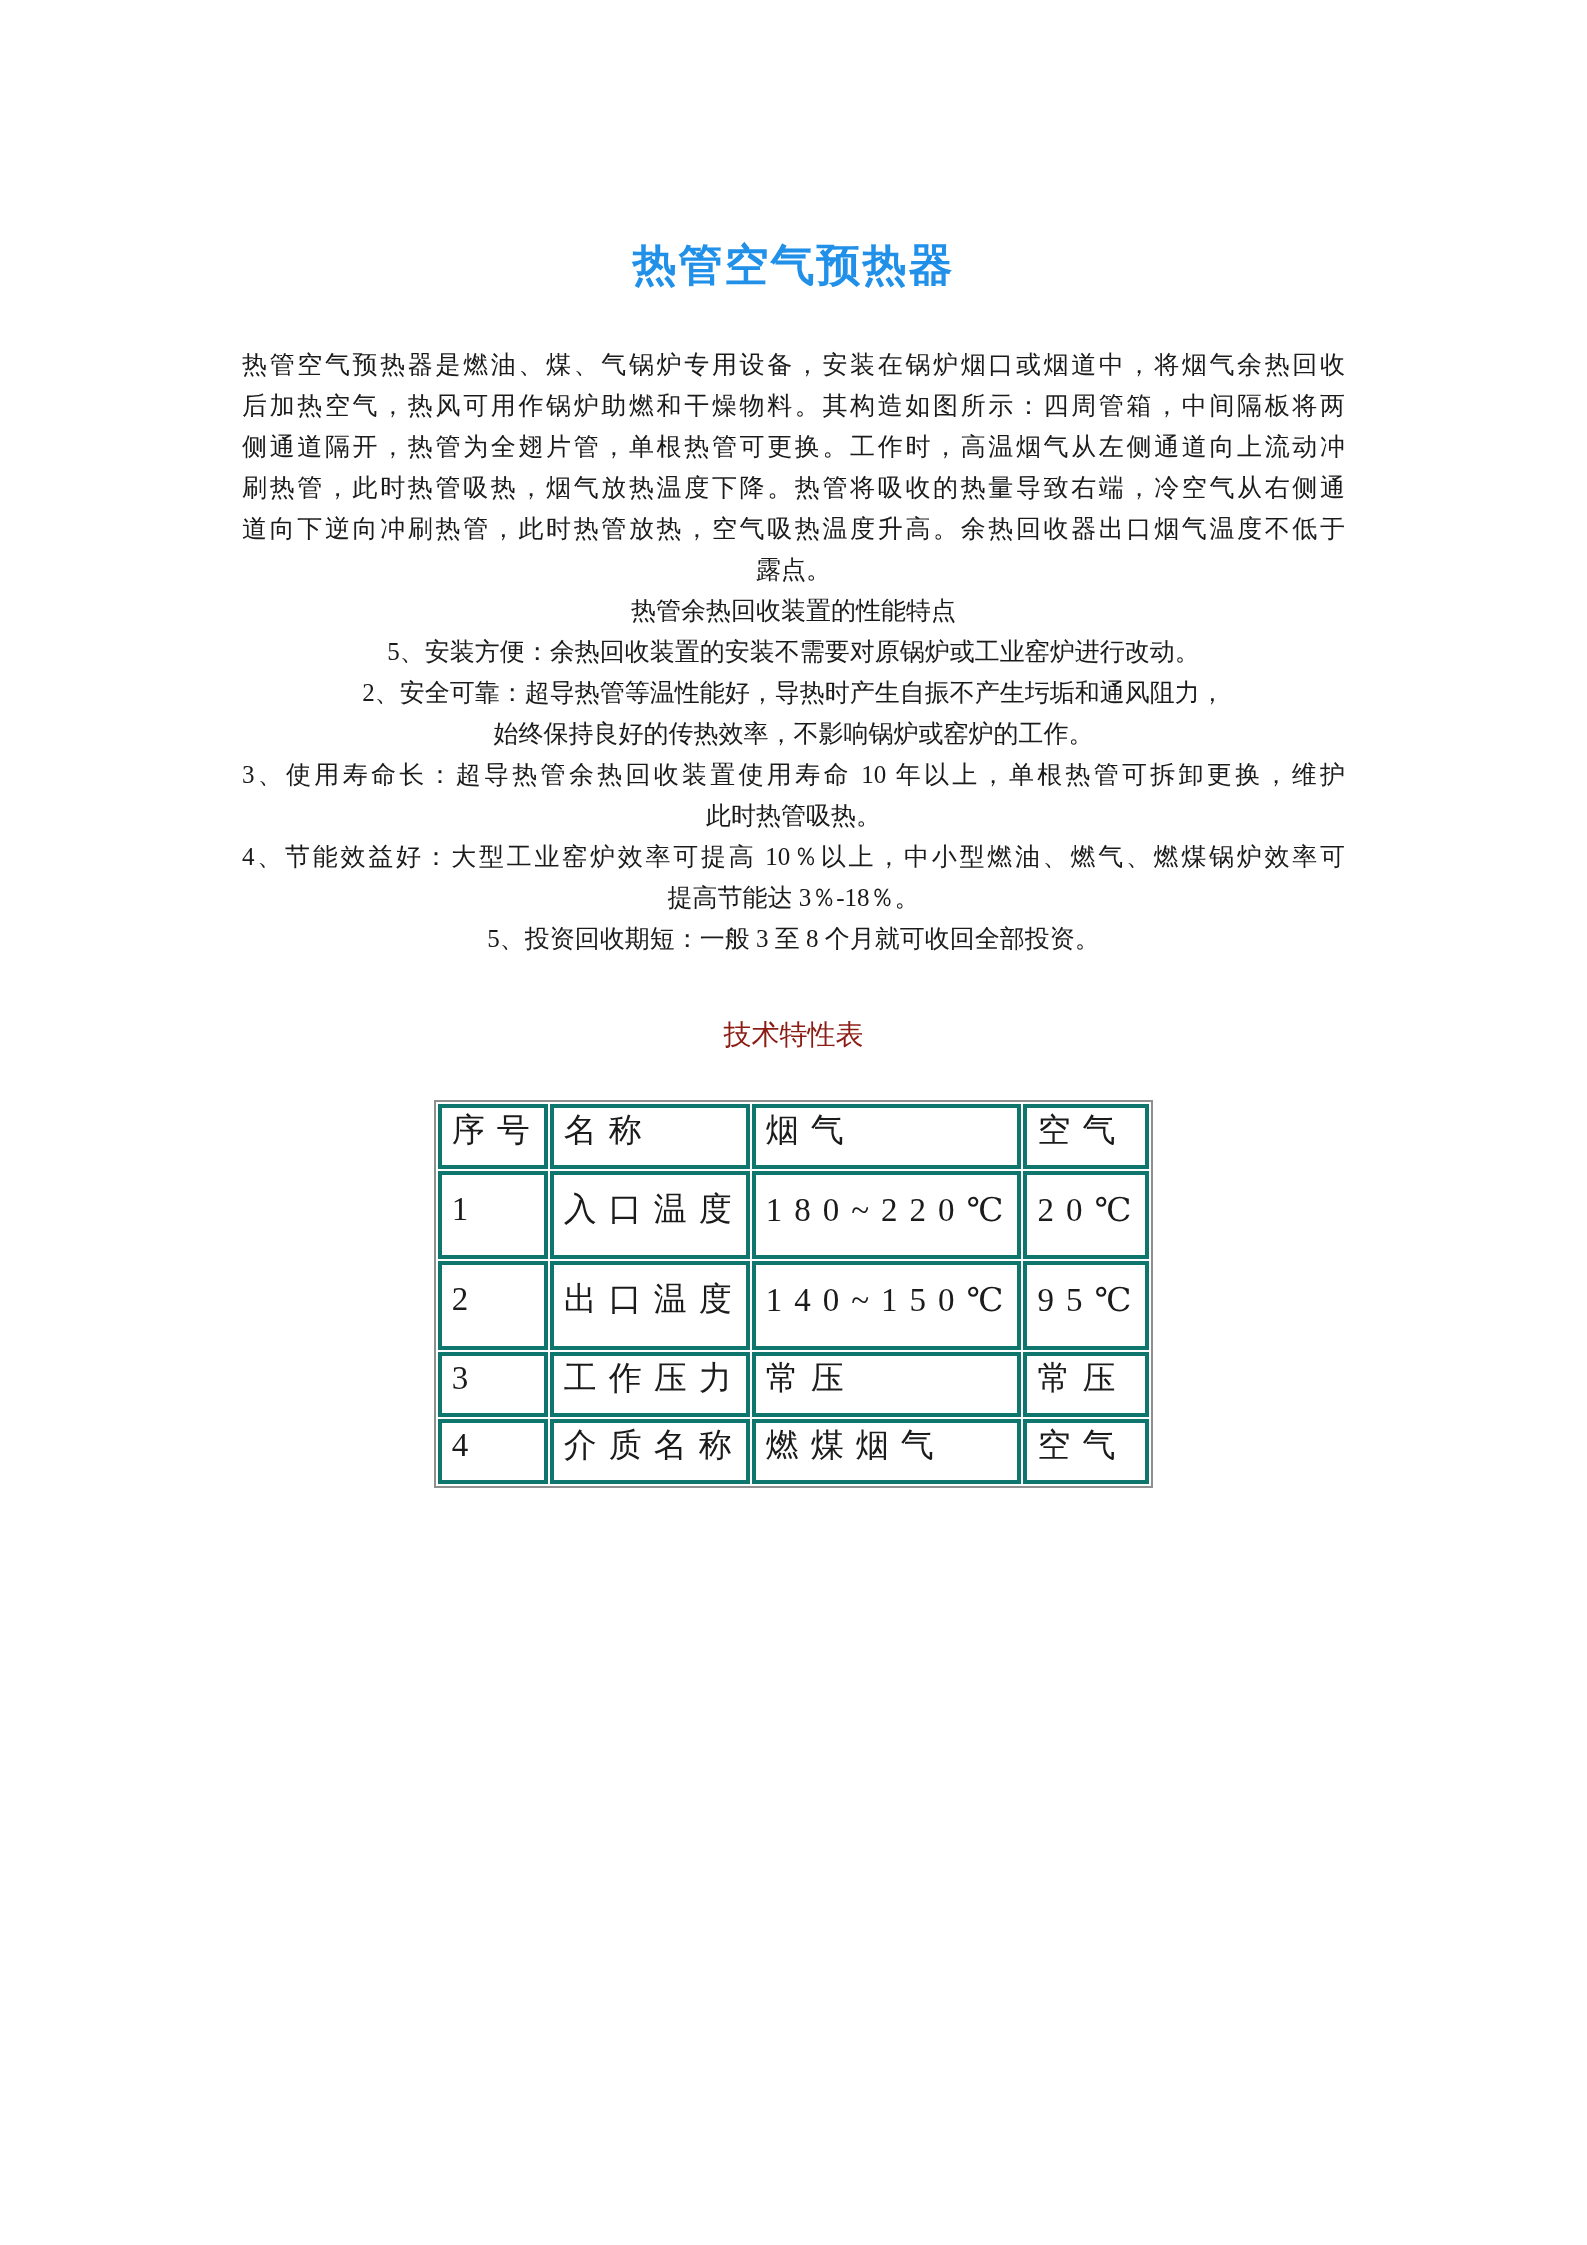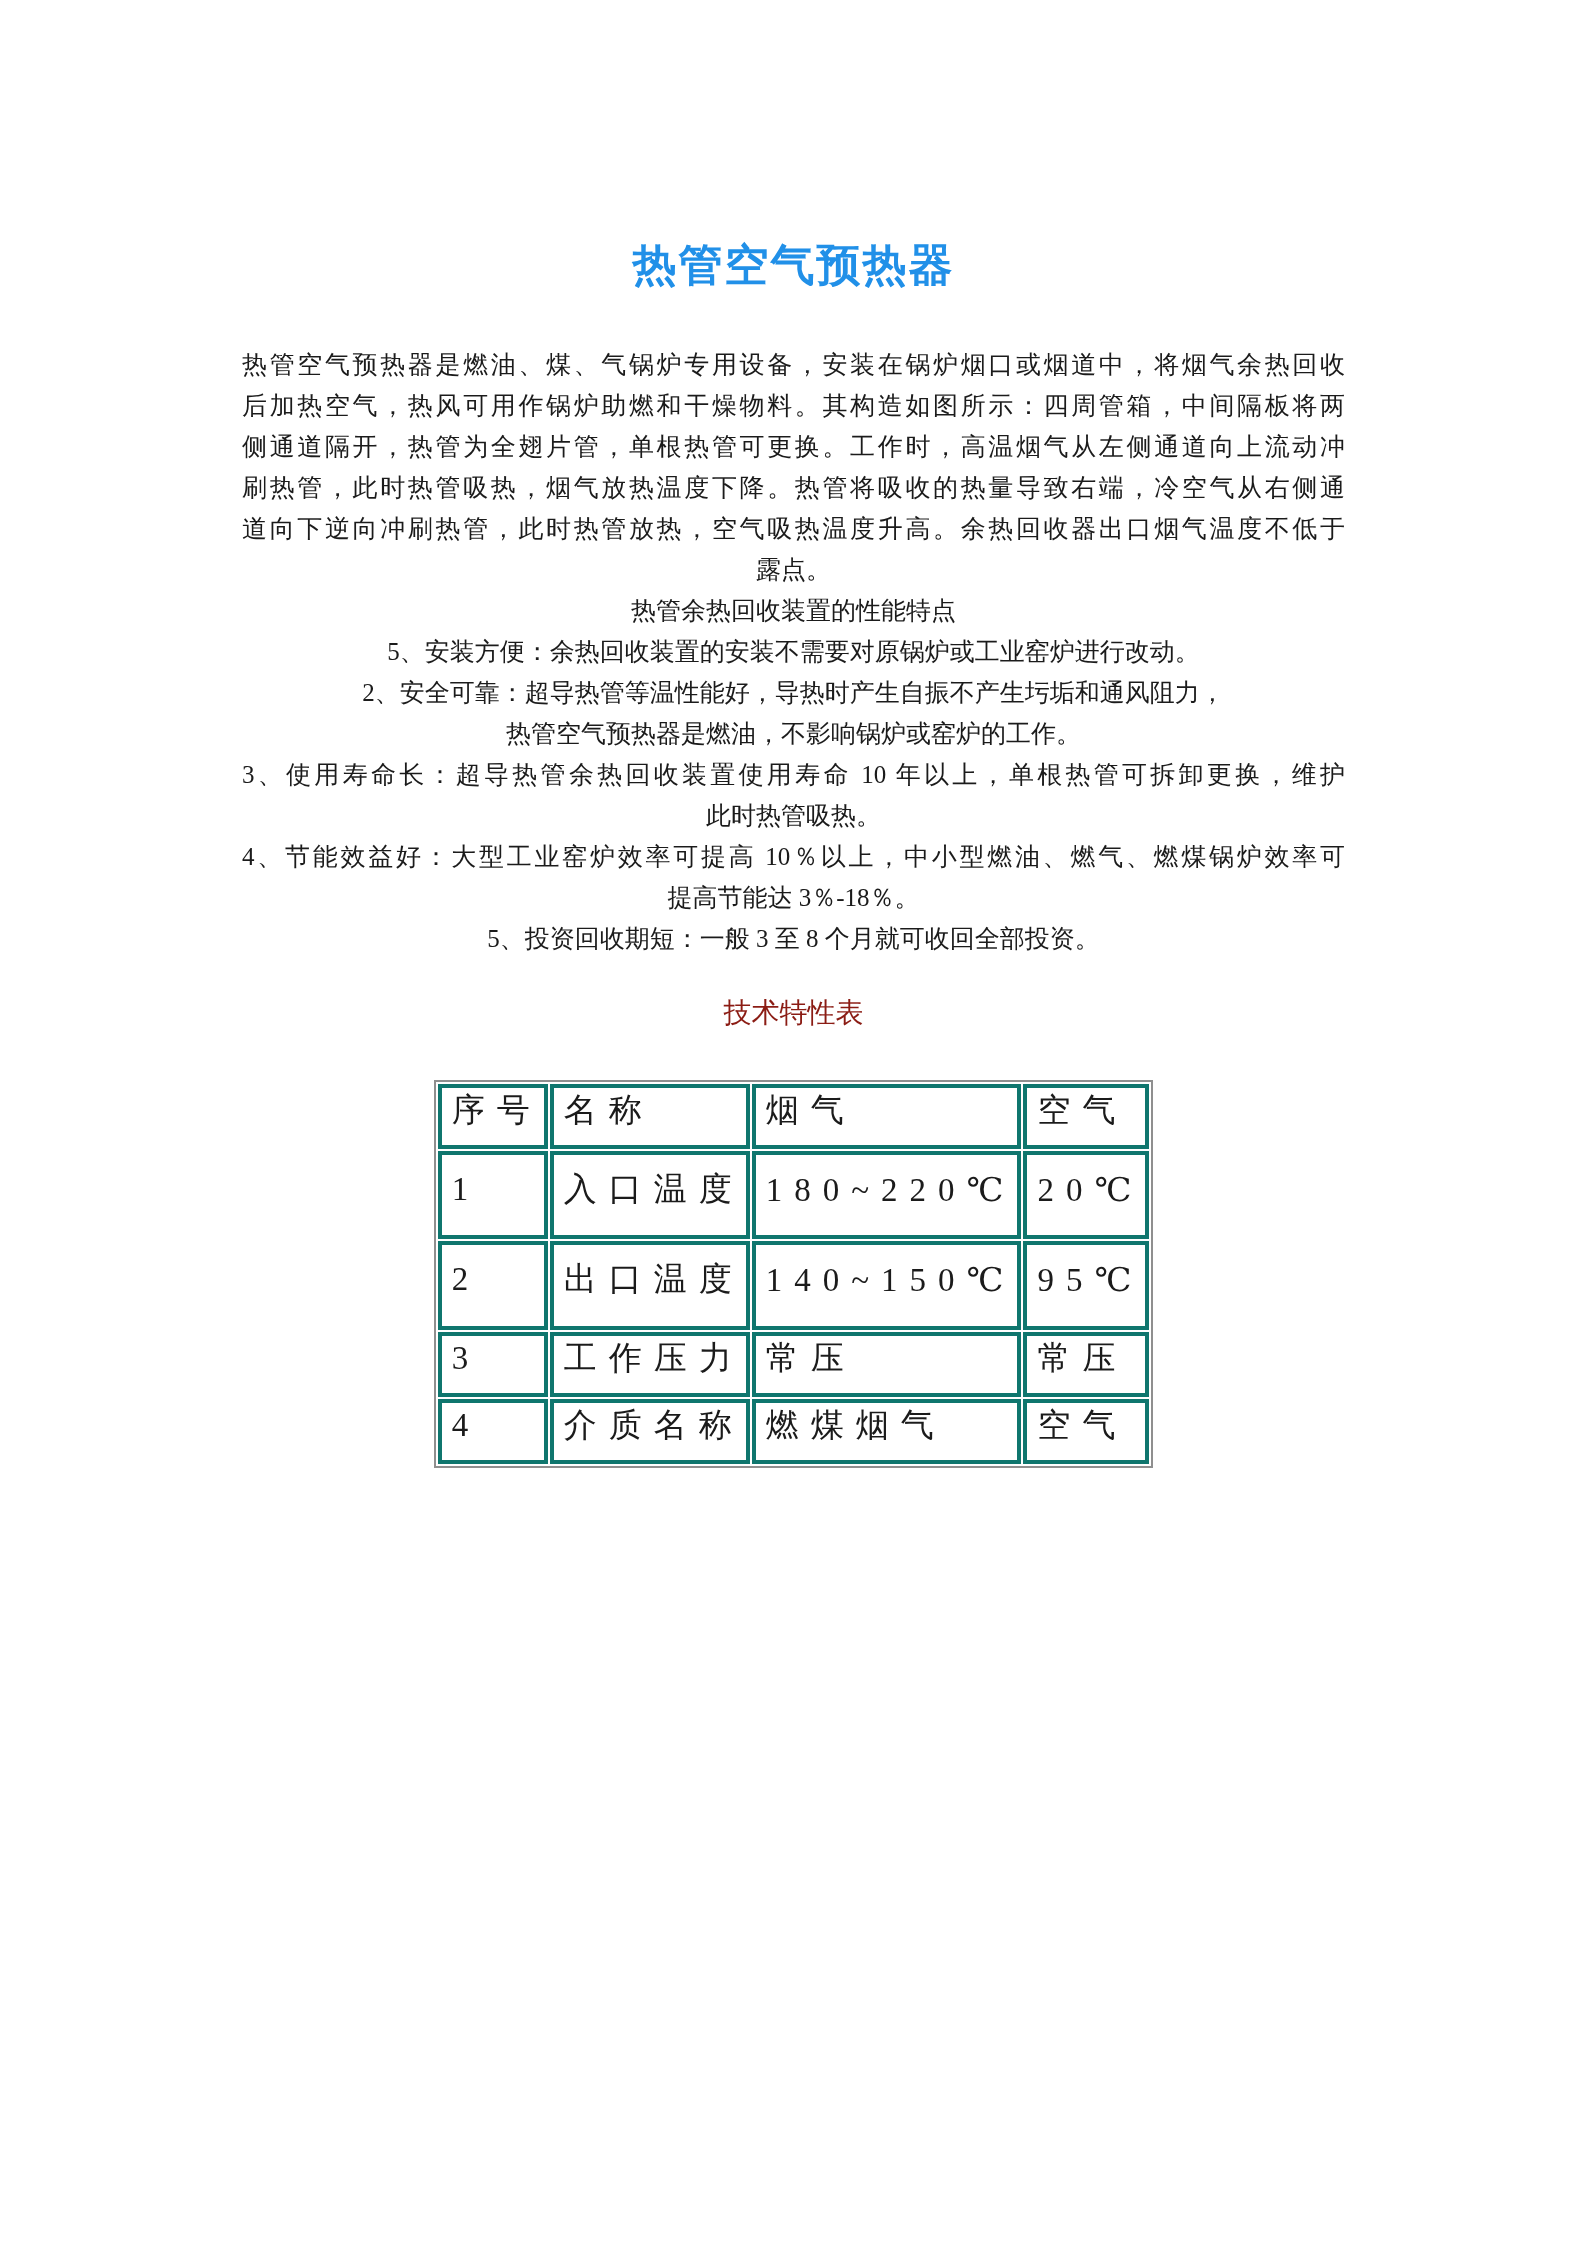--- a/index.html
+++ b/index.html
@@ -32,26 +32,25 @@
     white-space:nowrap;
     overflow:visible;
     text-align:center;
   }
   .body-line.justify{
     white-space:normal;
     text-align:justify;
     text-align-last:justify;
   }
   .table-caption{
-    margin-top:35px;
+    margin-top:55px;
     text-align:center;
     font-size:28px;
     line-height:41px;
     color:var(--caption-color,#8b1c14);
-    font-family:Liberation Mono, monospace;
   }
   table.spec-table{
     margin:45px auto 0 auto;
     border-collapse:separate;
     border-spacing:2px;
     border:2px solid #8f8f8f;
     table-layout:fixed;
     background:#ffffff;
   }
   table.spec-table td{
@@ -84,21 +83,21 @@
   <div class="body-text" id="body-lines">
       <div class="body-line justify">热管空气预热器是燃油、煤、气锅炉专用设备，安装在锅炉烟口或烟道中，将烟气余热回收</div>
       <div class="body-line justify">后加热空气，热风可用作锅炉助燃和干燥物料。其构造如图所示：四周管箱，中间隔板将两</div>
       <div class="body-line justify">侧通道隔开，热管为全翅片管，单根热管可更换。工作时，高温烟气从左侧通道向上流动冲</div>
       <div class="body-line justify">刷热管，此时热管吸热，烟气放热温度下降。热管将吸收的热量导致右端，冷空气从右侧通</div>
       <div class="body-line justify">道向下逆向冲刷热管，此时热管放热，空气吸热温度升高。余热回收器出口烟气温度不低于</div>
       <div class="body-line">露点。</div>
       <div class="body-line">热管余热回收装置的性能特点</div>
       <div class="body-line">5、安装方便：余热回收装置的安装不需要对原锅炉或工业窑炉进行改动。</div>
       <div class="body-line">2、安全可靠：超导热管等温性能好，导热时产生自振不产生圬垢和通风阻力，</div>
-      <div class="body-line">热管空气预热器是燃油，不影响锅炉或窑炉的工作。</div>
+      <div class="body-line">始终保持良好的传热效率，不影响锅炉或窑炉的工作。</div>
       <div class="body-line justify">3、使用寿命长：超导热管余热回收装置使用寿命 10 年以上，单根热管可拆卸更换，维护</div>
       <div class="body-line">此时热管吸热。</div>
       <div class="body-line justify">4、节能效益好：大型工业窑炉效率可提高 10％以上，中小型燃油、燃气、燃煤锅炉效率可</div>
       <div class="body-line">提高节能达 3％-18％。</div>
       <div class="body-line">5、投资回收期短：一般 3 至 8 个月就可收回全部投资。</div>
     </div>
 
   <div class="table-caption">技术特性表</div>
 
   <table class="spec-table">

